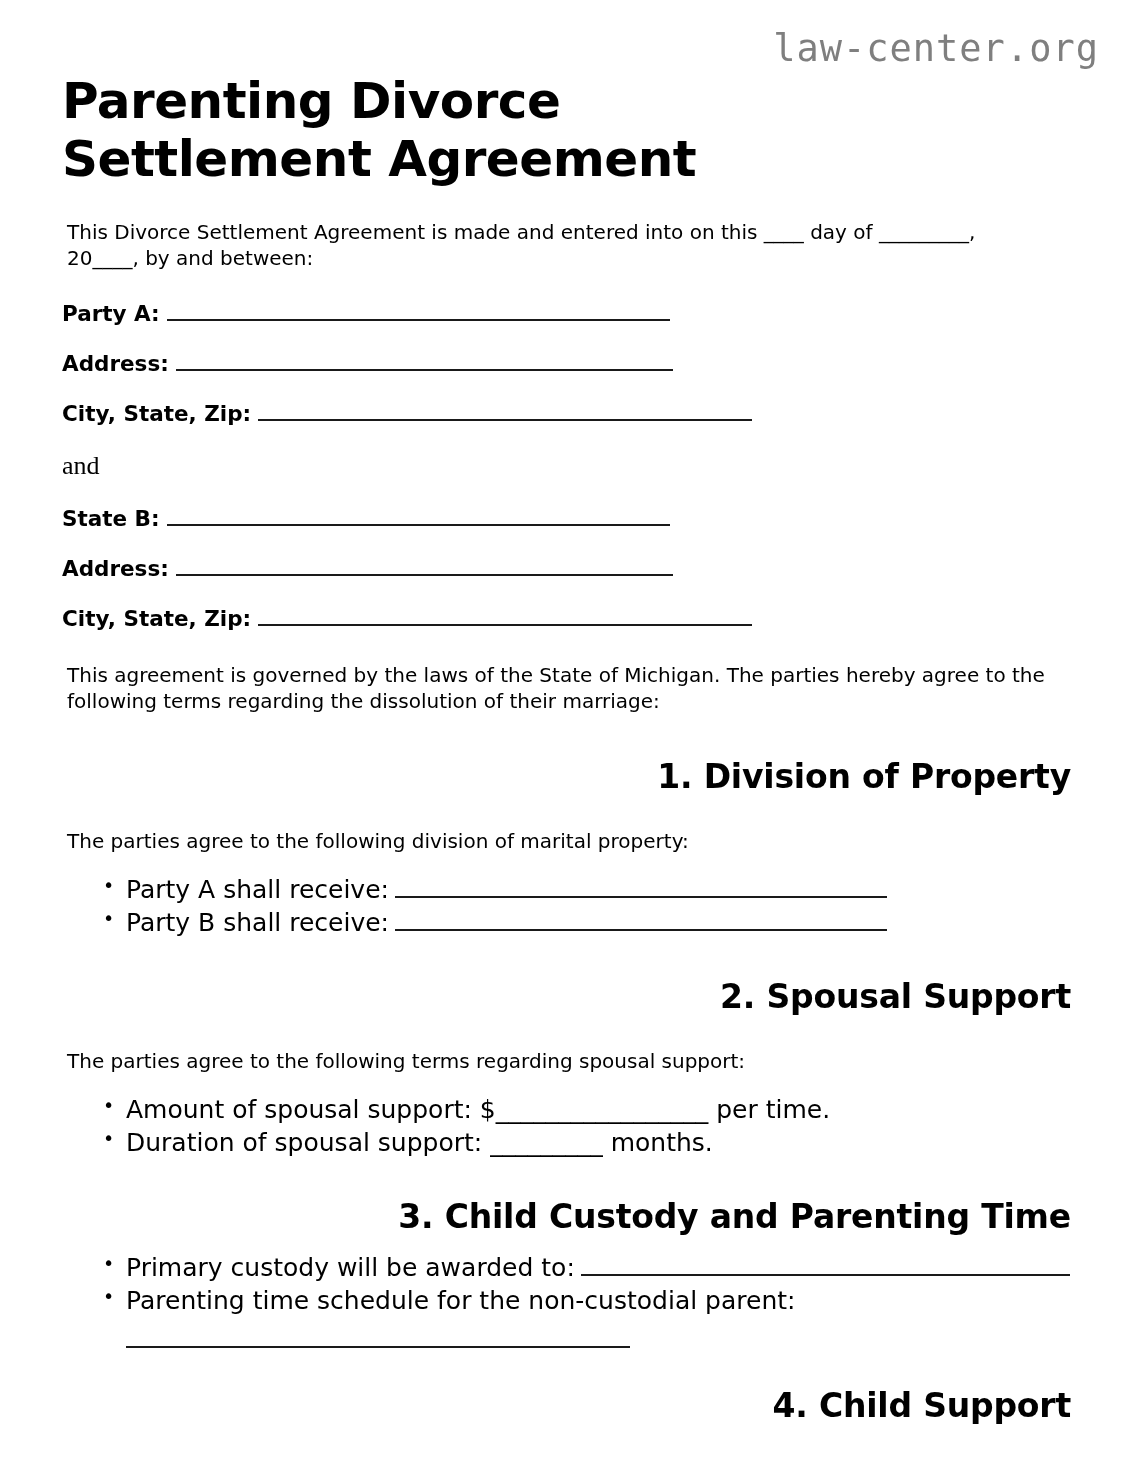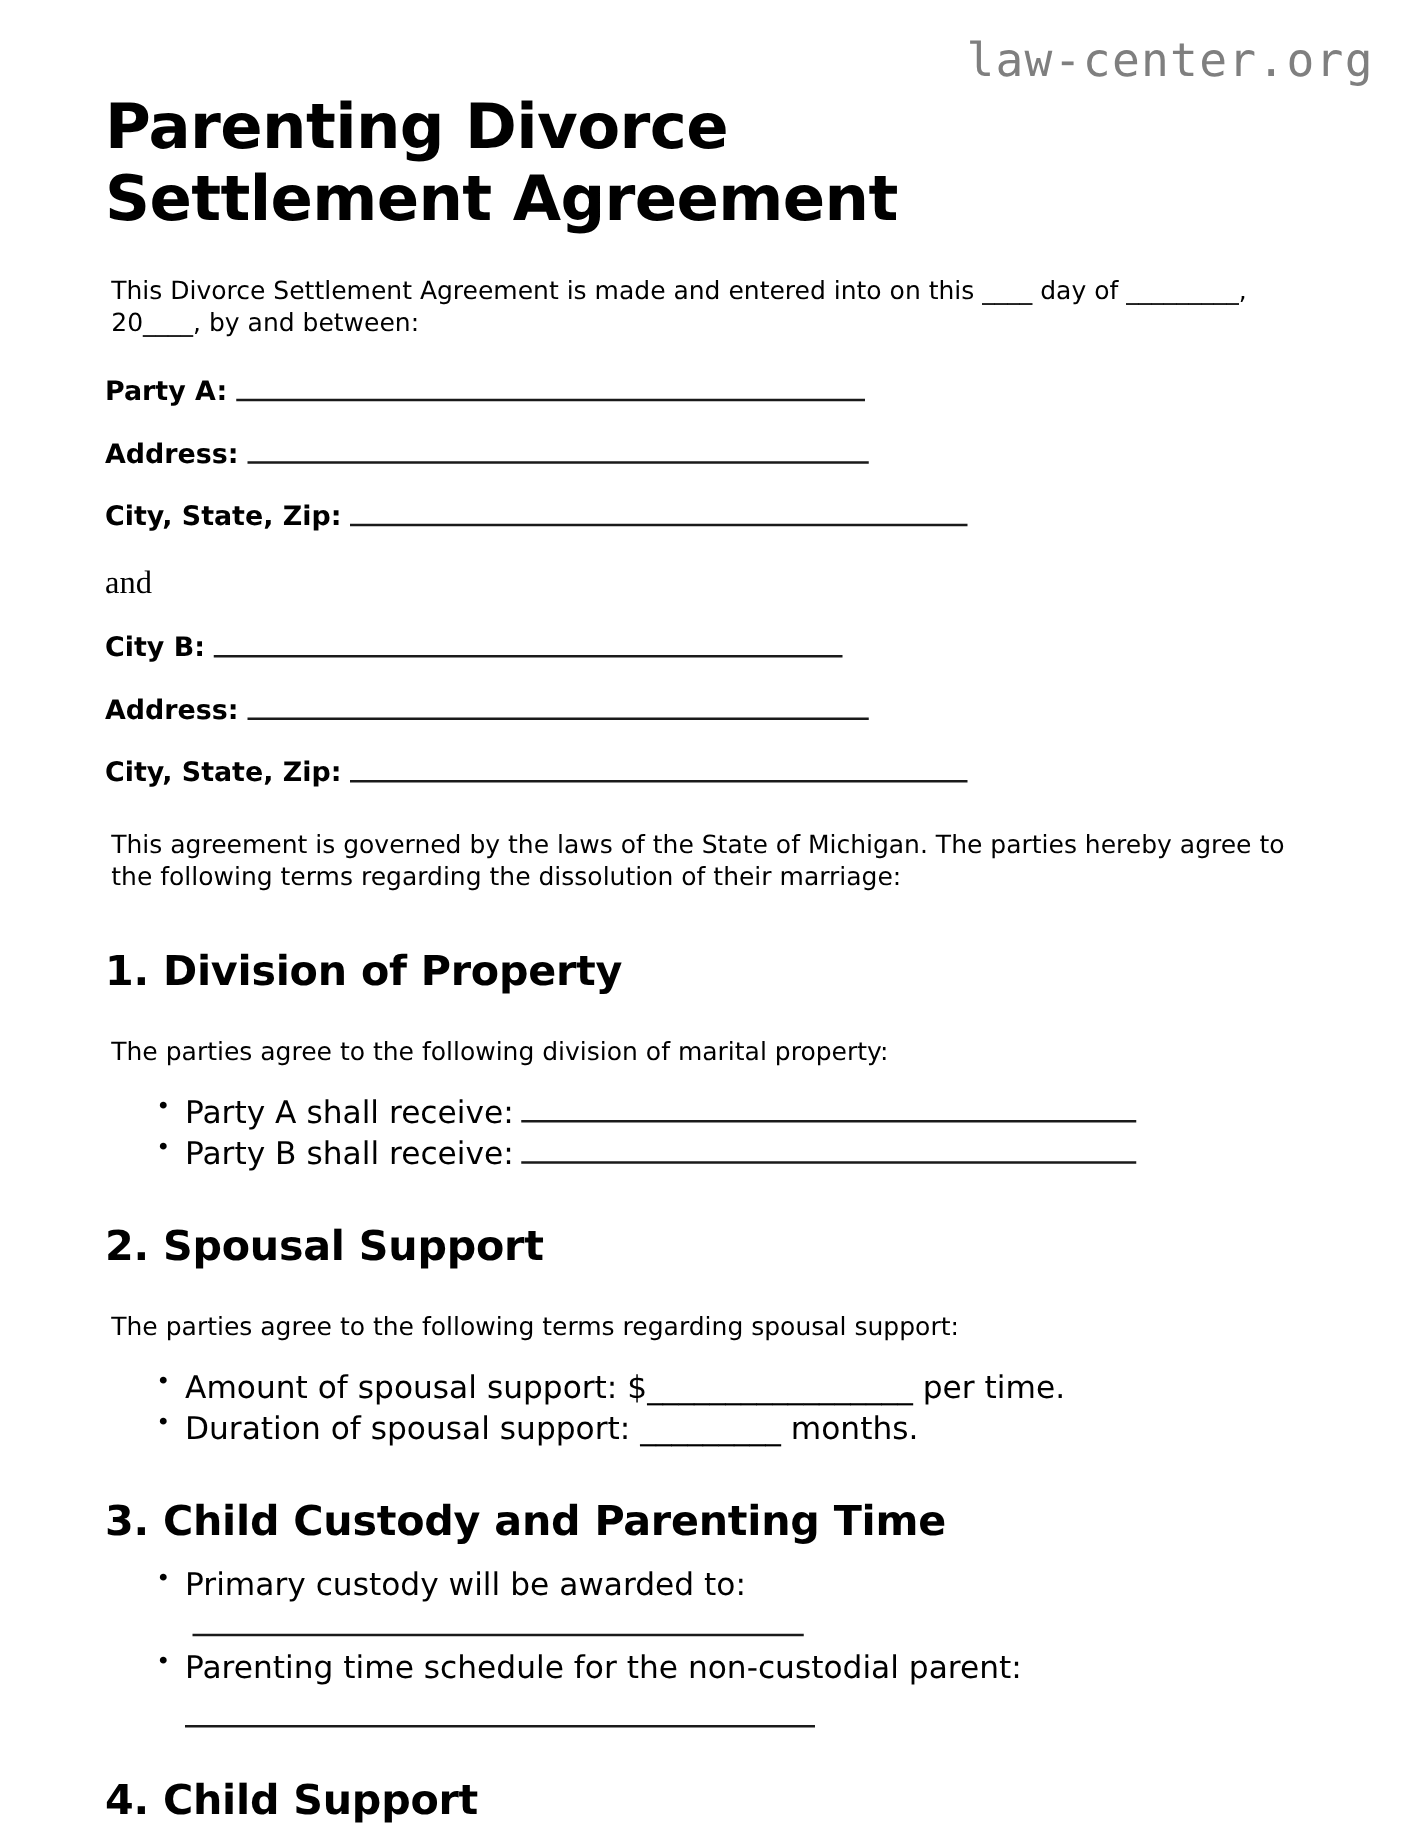--- a/index.html
+++ b/index.html
@@ -12,21 +12,21 @@
     height: 1466px;
     position: relative;
     overflow: hidden;
     font-family: "DejaVu Sans", "Liberation Sans", sans-serif;
     color: #000000;
     -webkit-font-smoothing: antialiased;
   }
   .page {
     position: absolute;
     inset: 0;
-    padding: 0 84px;
+    padding: 0 62px;
     box-sizing: border-box;
   }
 
   
   .watermark {
     position: absolute;
     top: 30px;
     right: 34px;
     font-family: "DejaVu Sans Mono", "Liberation Mono", monospace;
     font-size: 37px;
@@ -88,20 +88,21 @@
   }
 
   
   h2.section-heading {
     margin: 0;
     padding-top: 38px;
     font-size: 33px;
     font-weight: bold;
     line-height: 1.2;
     letter-spacing: -0.2px;
+    text-align: right;
   }
 
   
   ul.bullets {
     margin: 0;
     padding: 14px 0 0 33px;
     list-style: none;
     font-size: 25px;
   }
   ul.bullets li {
@@ -157,21 +158,21 @@
     <span class="field-line line-w-497"></span>
   </div>
   <div class="field-row">
     <span class="field-label">City, State, Zip:</span>
     <span class="field-line line-w-494"></span>
   </div>
 
   <div class="and-line">and</div>
 
   <div class="field-row">
-    <span class="field-label">City B:</span>
+    <span class="field-label">State B:</span>
     <span class="field-line line-w-503"></span>
   </div>
   <div class="field-row">
     <span class="field-label">Address:</span>
     <span class="field-line line-w-497"></span>
   </div>
   <div class="field-row">
     <span class="field-label">City, State, Zip:</span>
     <span class="field-line line-w-494"></span>
   </div>

